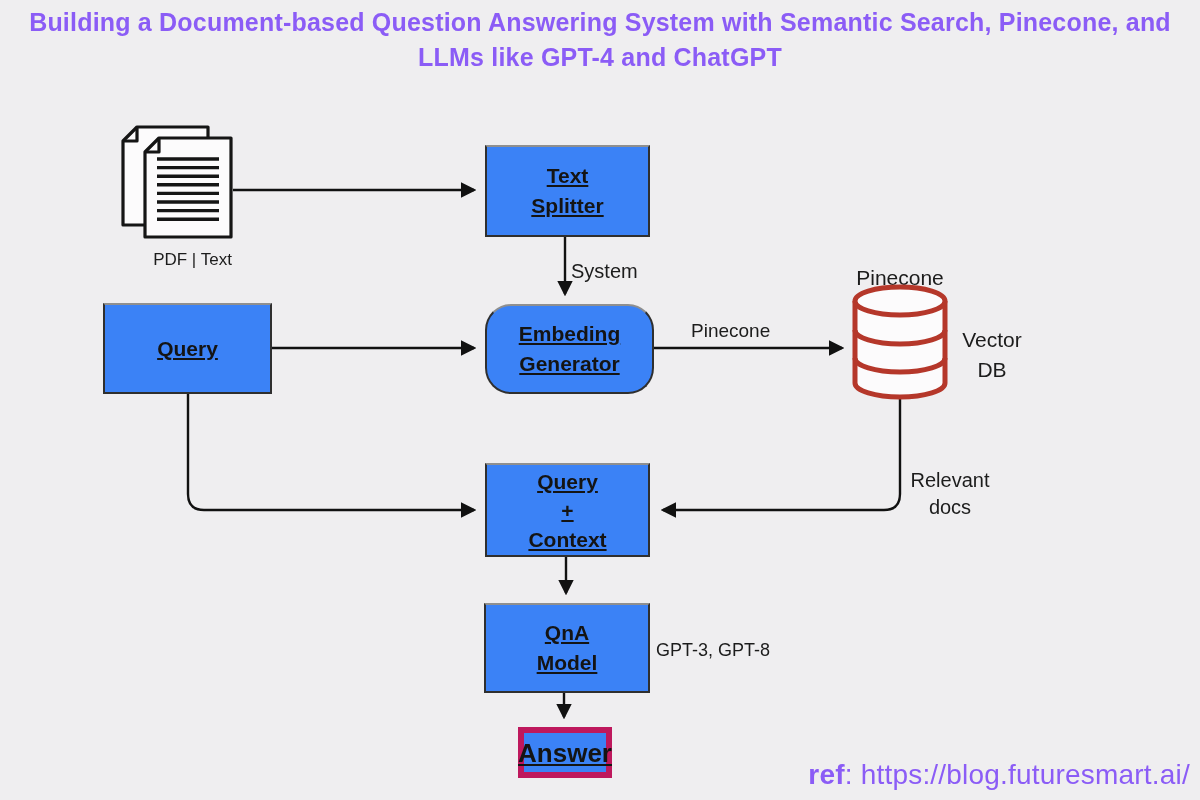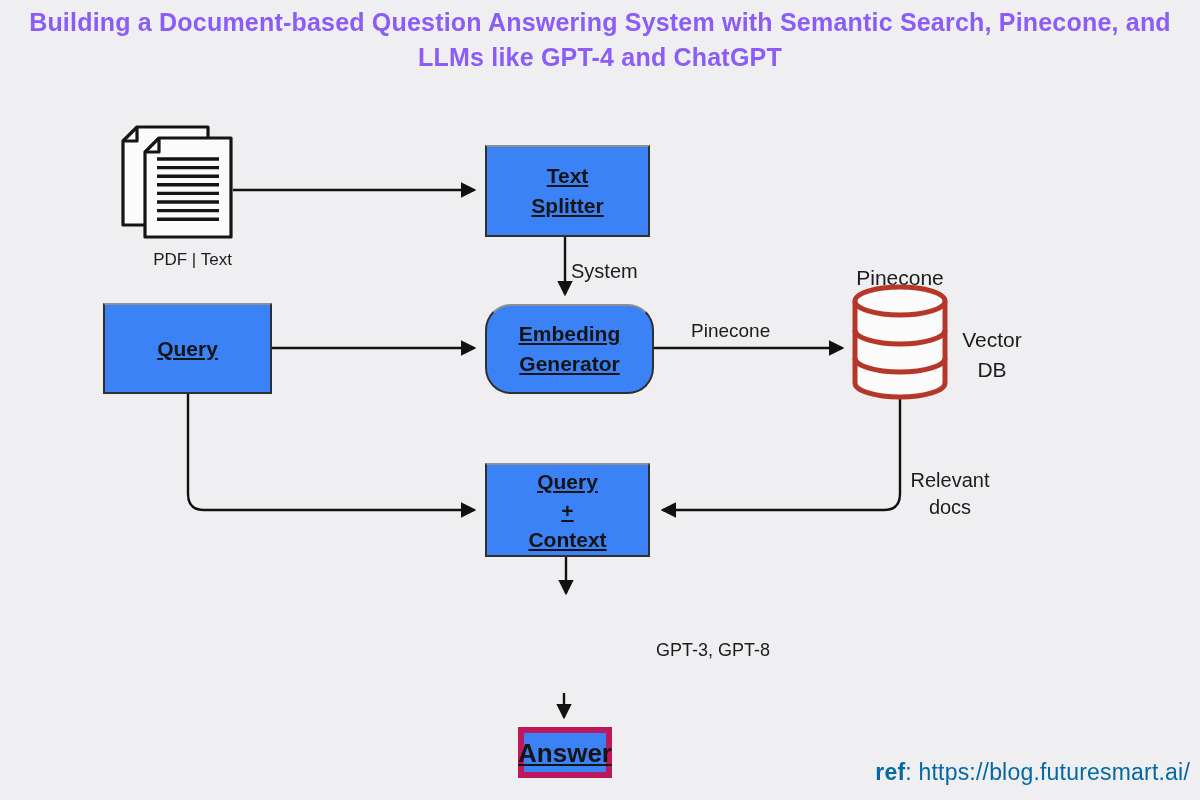--- a/index.html
+++ b/index.html
@@ -34,21 +34,21 @@
 
   .lbl {
     position: absolute; font-size: 20px; color: #1c1c1c;
     white-space: pre-line; line-height: 27px;
   }
   .lbl.center { text-align: center; }
   .lbl.bold { font-weight: normal; }
 
   .ref {
     position: absolute; top: 759px; right: 10px;
-    font-size: 23px; color: #0369a1; letter-spacing: 0.2px;
+    font-size: 28px; color: #8b5cf6; letter-spacing: 0.2px;
   }
   .ref b { font-weight: bold; }
 
   .icon-wrap { position: absolute; }
 </style>
 </head>
 <body>
 
 <div id="canvas">
 
@@ -121,19 +121,21 @@
   <div class="lbl center" style="left:900px; top:467px; width:100px;">Relevant
 docs</div>
 
   <div class="lbl bold center" style="left:952px; top:325px; width:80px; font-size:21px; line-height:30px;">Vector
 DB</div>
 
   <div class="node" style="left:485px; top:463px; width:165px; height:94px; line-height:29px;">Query
 +
 Context</div>
 
+  <div class="node" style="left:484px; top:603px; width:166px; height:90px;">QnA
+Model</div>
   <div class="lbl" style="left:656px; top:637px; font-size:18px;">GPT-3, GPT-8</div>
 
   <div class="node small" style="left:518px; top:727px; width:94px; height:51px;">Answer</div>
 
   <div class="ref"><b>ref</b><span>: https://blog.futuresmart.ai/</span></div>
 
 </div>
 
 </body></html>

